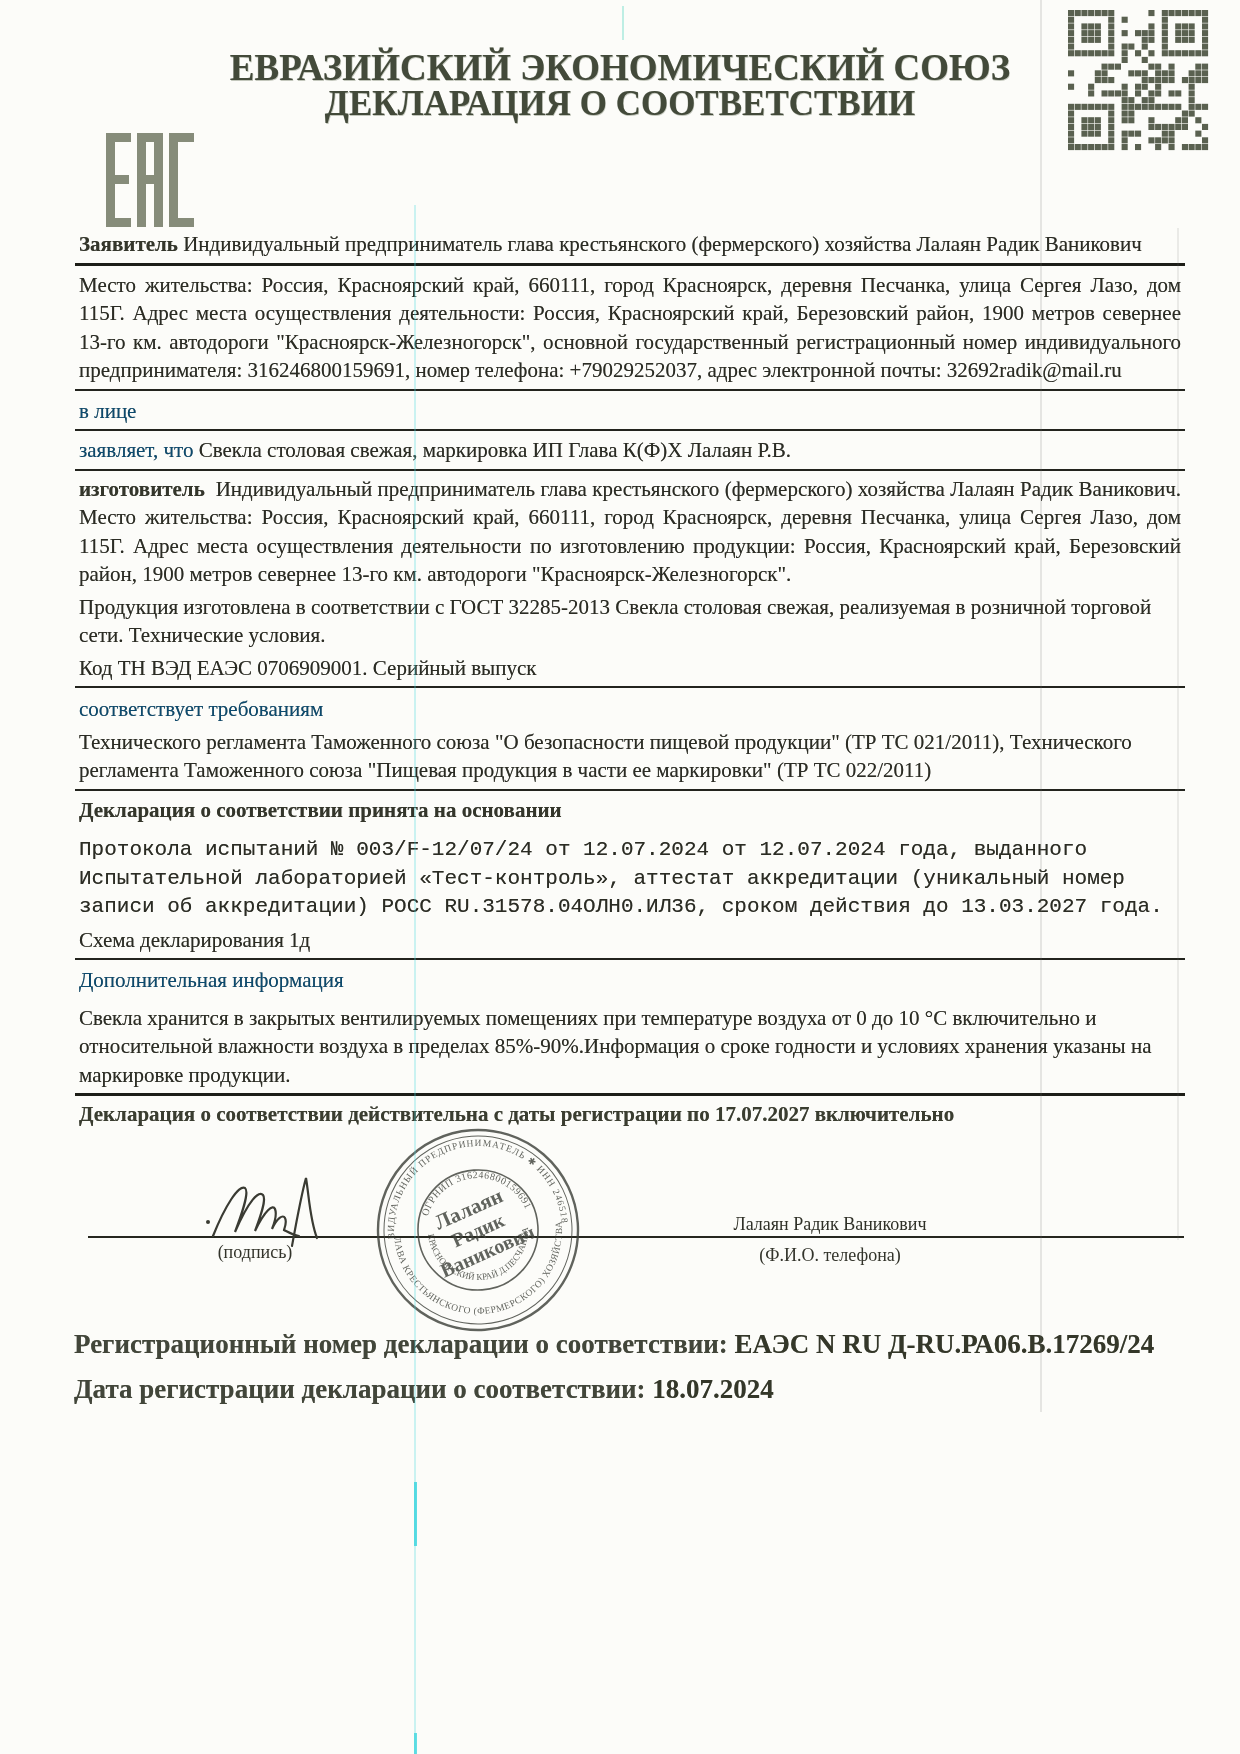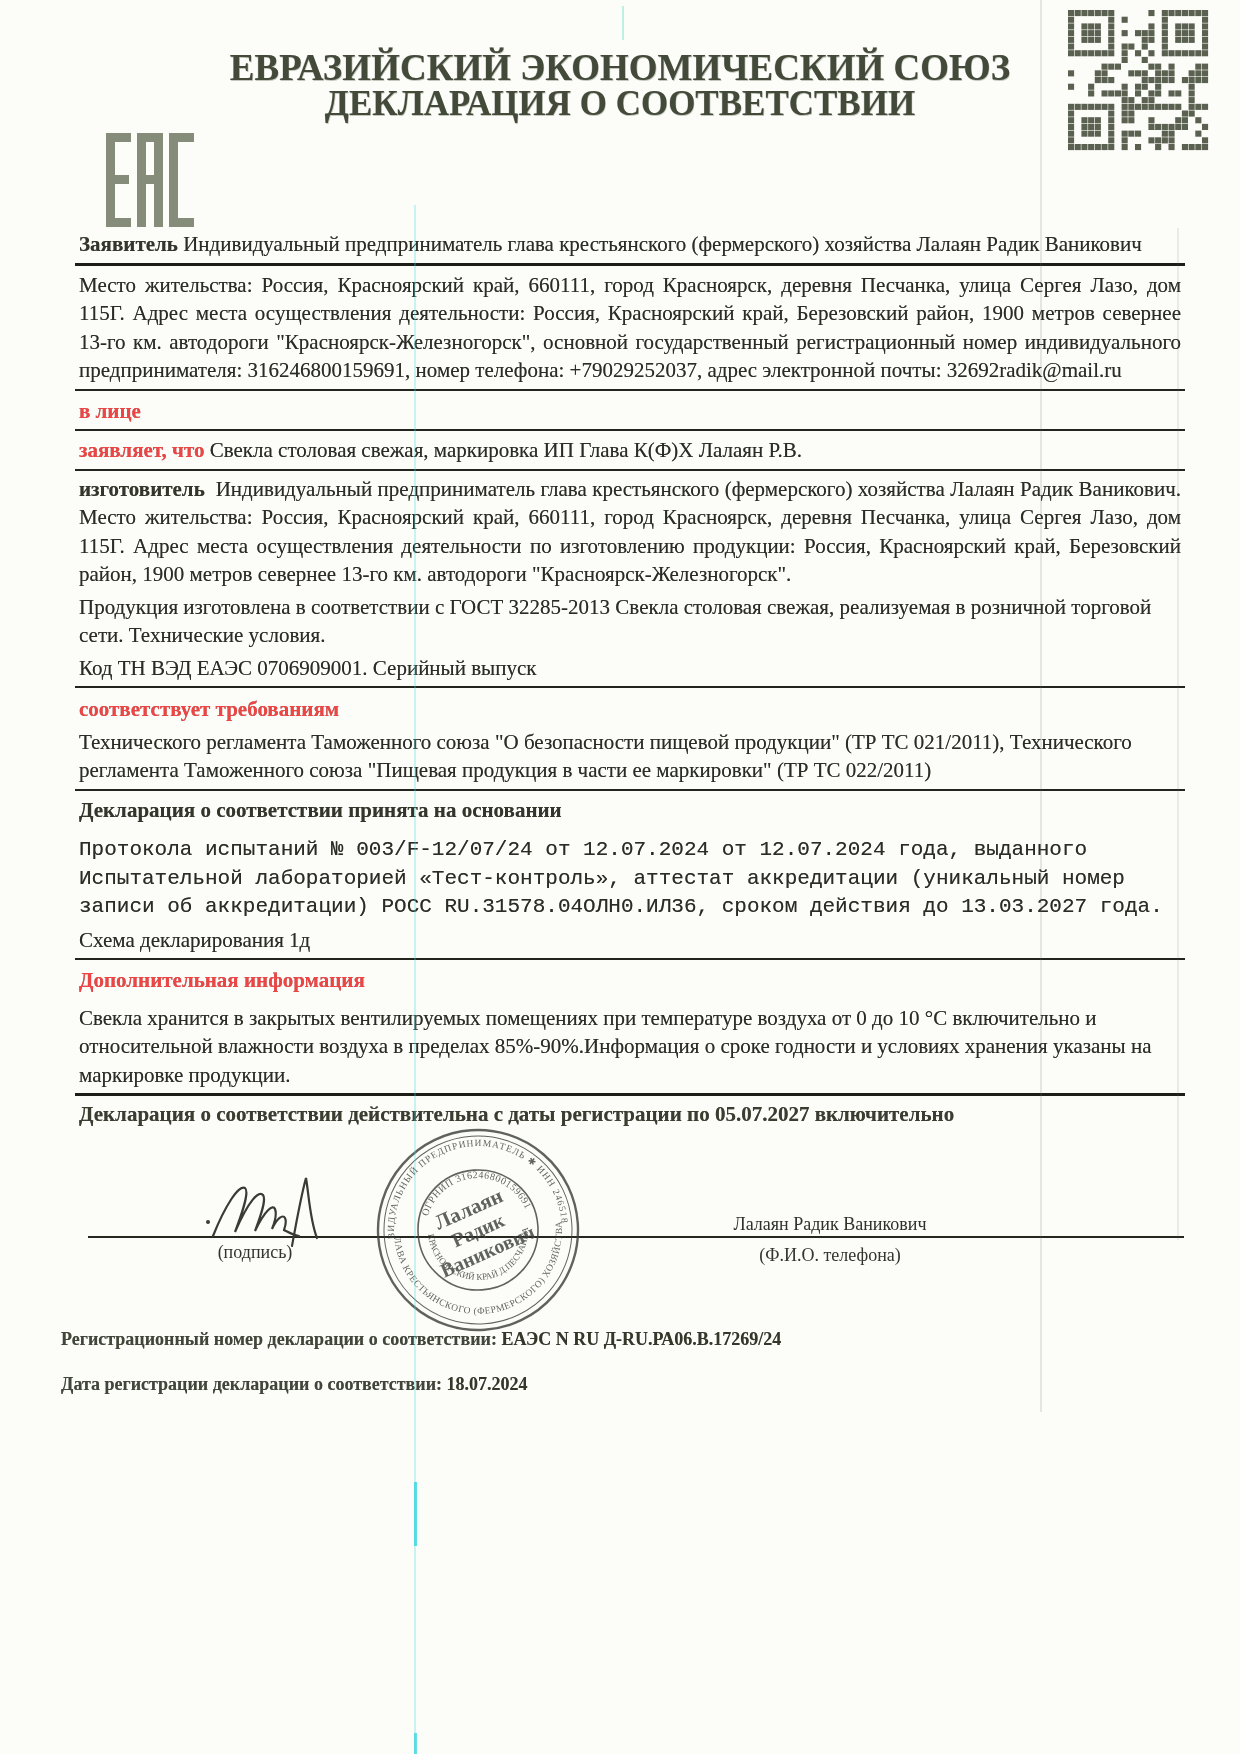--- a/index.html
+++ b/index.html
@@ -16,32 +16,32 @@
   .title2{top:84px;font-size:35px;}
   .eac{position:absolute;left:106px;top:133px;}
   .qr{position:absolute;left:1068px;top:10px;}
   
   .col{position:absolute;left:75px;top:226px;width:1110px;
        font-size:21px;line-height:28.5px;
        text-shadow:0 0 .45px rgba(43,44,36,.55);}
   .col p{margin:4px;}
   .just{text-align:justify;}
   .lbl{font-weight:bold;color:#34362b;}
-  .lbl-soft{font-weight:bold;color:#ef4444;}
+  .lbl-soft{font-weight:normal;color:#0c4a6e;}
   .rule{border:none;height:2px;background:#23241e;margin:0;}
   .rule.thick{height:3px;background:#1d1e18;}
   .validity{font-weight:bold;color:#3a3d30;margin-top:6px;}
   
   .sig-line{position:absolute;left:88px;top:1236px;width:1096px;height:2px;background:#26271f;}
   .caption{position:absolute;font-size:18px;color:#33342b;text-align:center;}
   .cap-sign{left:190px;top:1242px;width:130px;}
   .cap-fio{left:660px;top:1245px;width:340px;}
   .fio-name{position:absolute;left:660px;top:1214px;width:340px;text-align:center;
             font-size:18px;color:#2f3027;}
-  .footer-line{position:absolute;left:61px;font-weight:bold;font-size:18px;color:#42463a;
+  .footer-line{position:absolute;left:74px;font-weight:bold;font-size:27px;color:#42463a;
                text-shadow:0 0 .5px rgba(66,70,58,.5);}
   .footer-line .val{color:#343729;}
   .fl1{top:1329px;} .fl2{top:1374px;}
   
   .artifact{position:absolute;pointer-events:none;}
   .cyan-main{left:414px;top:205px;width:2px;height:1549px;background:#49d6de;opacity:.28;}
   .cyan-seg1{left:414px;top:1482px;width:3px;height:64px;background:#3fd6df;opacity:.85;}
   .cyan-seg2{left:414px;top:1733px;width:3px;height:21px;background:#3fd6df;opacity:.8;}
   .cyan-top{left:622px;top:6px;width:2px;height:34px;background:#7fe0cf;opacity:.5;}
   .gray-v1{left:1040px;top:0;width:2px;height:1412px;background:#6e6e68;opacity:.16;}
@@ -330,21 +330,21 @@
 
     <p style="margin-top:5px;"><span class="lbl">Декларация о соответствии принята на основании</span></p>
     <p style="margin-top:12px;font-family:Liberation Mono, monospace;">Протокола испытаний № 003/F-12/07/24 от 12.07.2024 от 12.07.2024 года, выданного Испытательной лабораторией «Тест-контроль», аттестат аккредитации (уникальный номер записи об аккредитации) РОСС RU.31578.04ОЛН0.ИЛ36, сроком действия до 13.03.2027 года.</p>
     <p>Схема декларирования 1д</p>
     <hr class="rule" style="margin-top:2px;">
 
     <p style="margin-top:6px;"><span class="lbl-soft">Дополнительная информация</span></p>
     <p style="margin-top:9px;">Свекла хранится в закрытых вентилируемых помещениях при температуре воздуха от 0 до 10 °С включительно  и относительной влажности воздуха в пределах 85%-90%.Информация о сроке годности и условиях хранения указаны на маркировке продукции.</p>
     <hr class="rule thick" style="margin-top:2px;">
 
-    <p class="validity">Декларация о соответствии действительна с даты регистрации по 05.07.2027 включительно</p>
+    <p class="validity">Декларация о соответствии действительна с даты регистрации по 17.07.2027 включительно</p>
   </div>
 
   <div class="sig-line"></div>
 
   <div class="scribble">
     <svg width="150" height="80" viewBox="0 0 150 80">
       <g fill="none" stroke="#3a3b33" stroke-width="2.2" stroke-linecap="round">
         <path d="M 18 64 C 30 34 44 12 50 16 C 55 20 46 44 40 60 C 54 28 64 18 68 23 C 72 28 64 48 60 59 C 70 38 78 32 80 37 C 82 42 79 52 77 57 C 82 46 88 42 90 46 C 92 50 90 55 89 58"></path>
         <path d="M 97 74 C 101 52 106 24 111 6 C 114 24 115 48 122 66"></path>
         <path d="M 89 58 C 93 60 98 63 104 64"></path>

